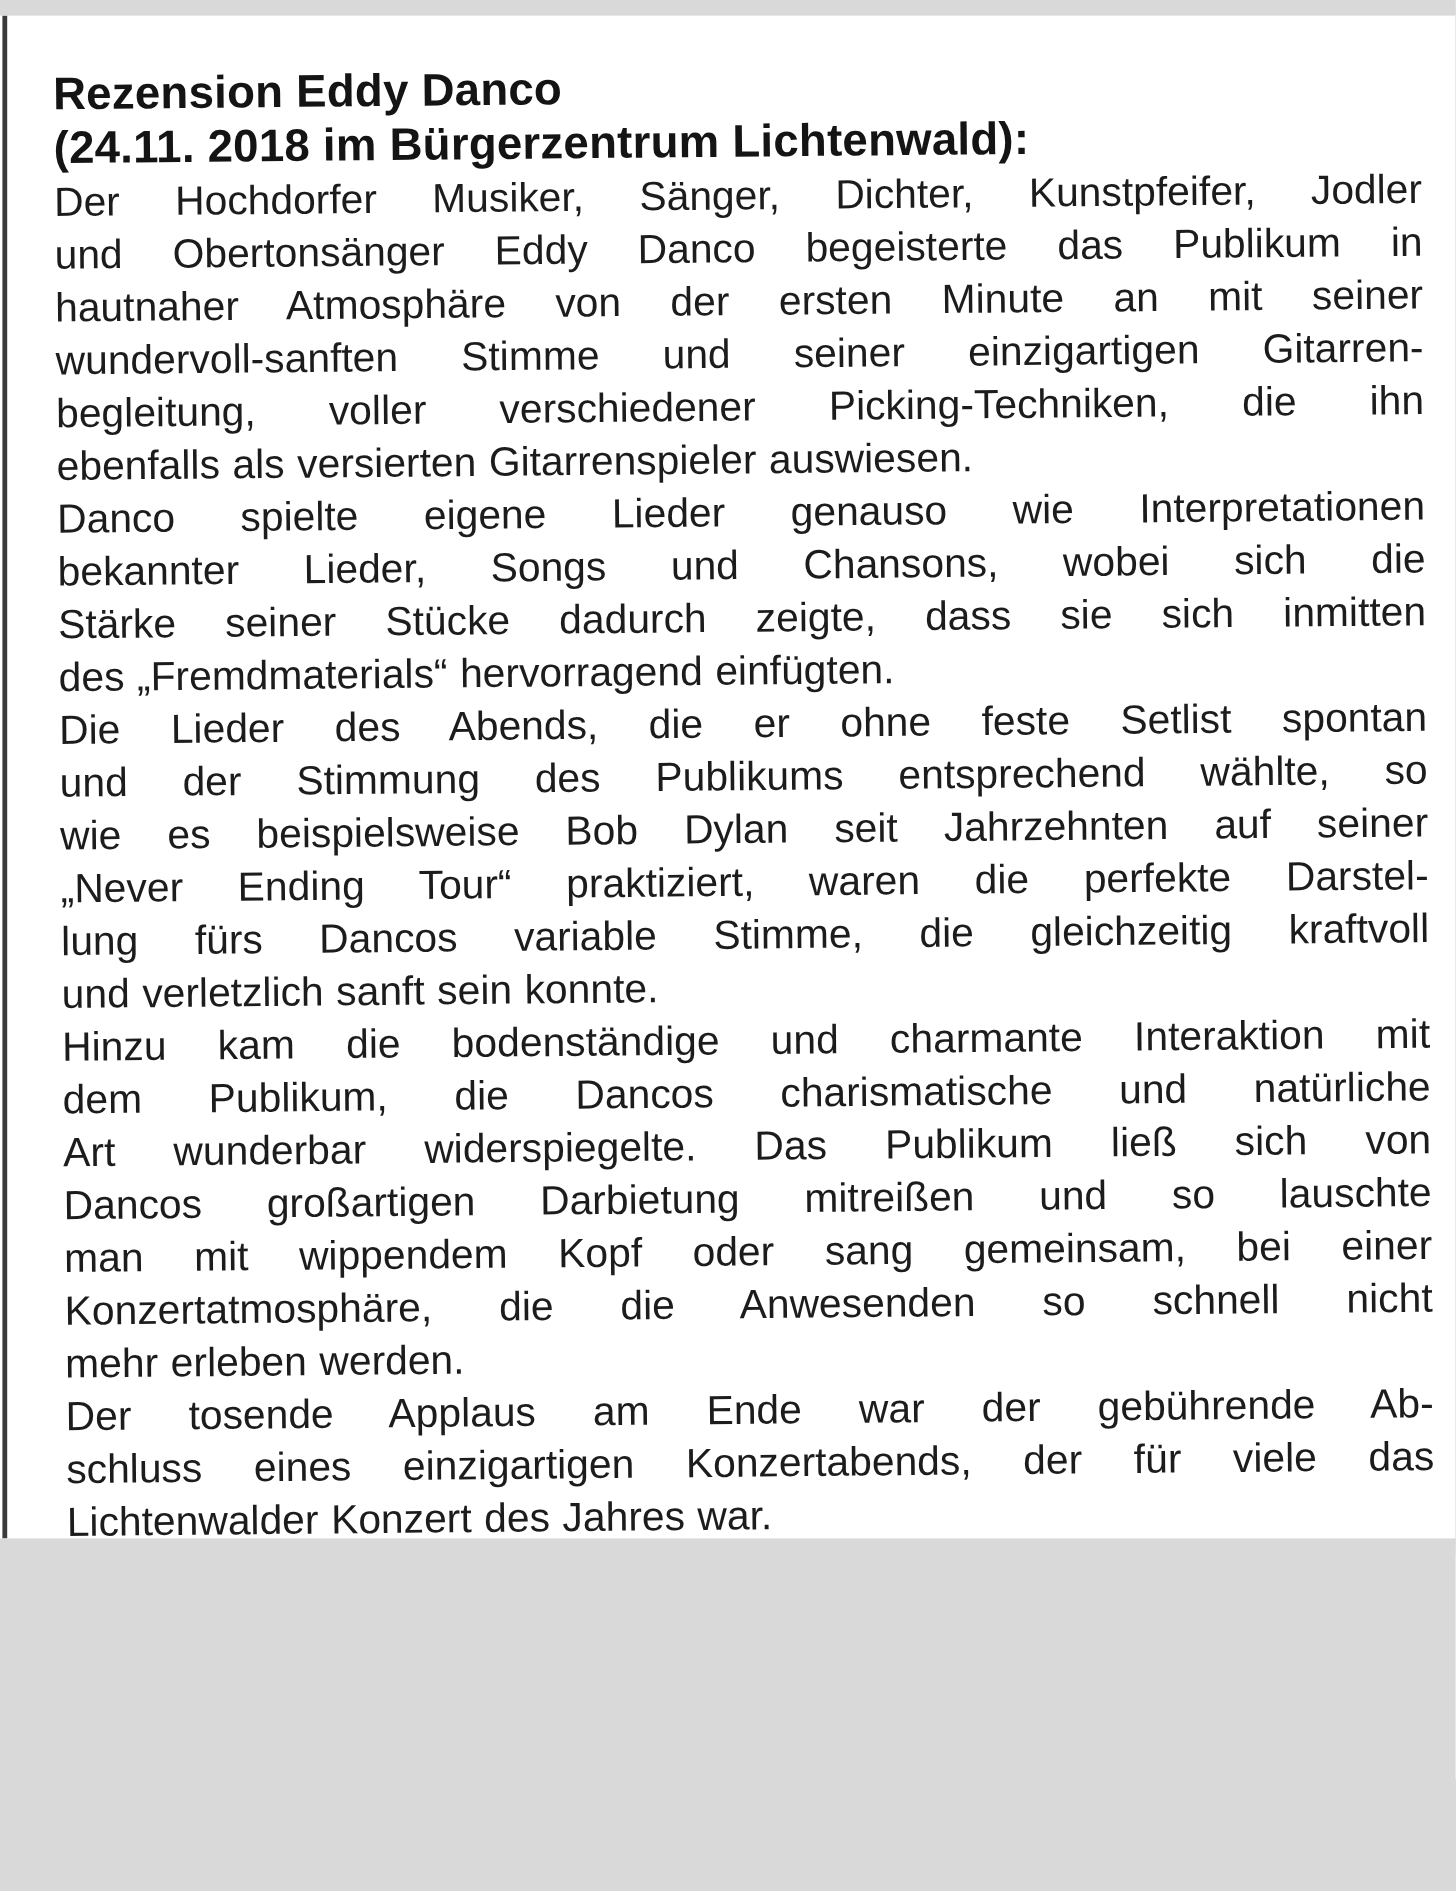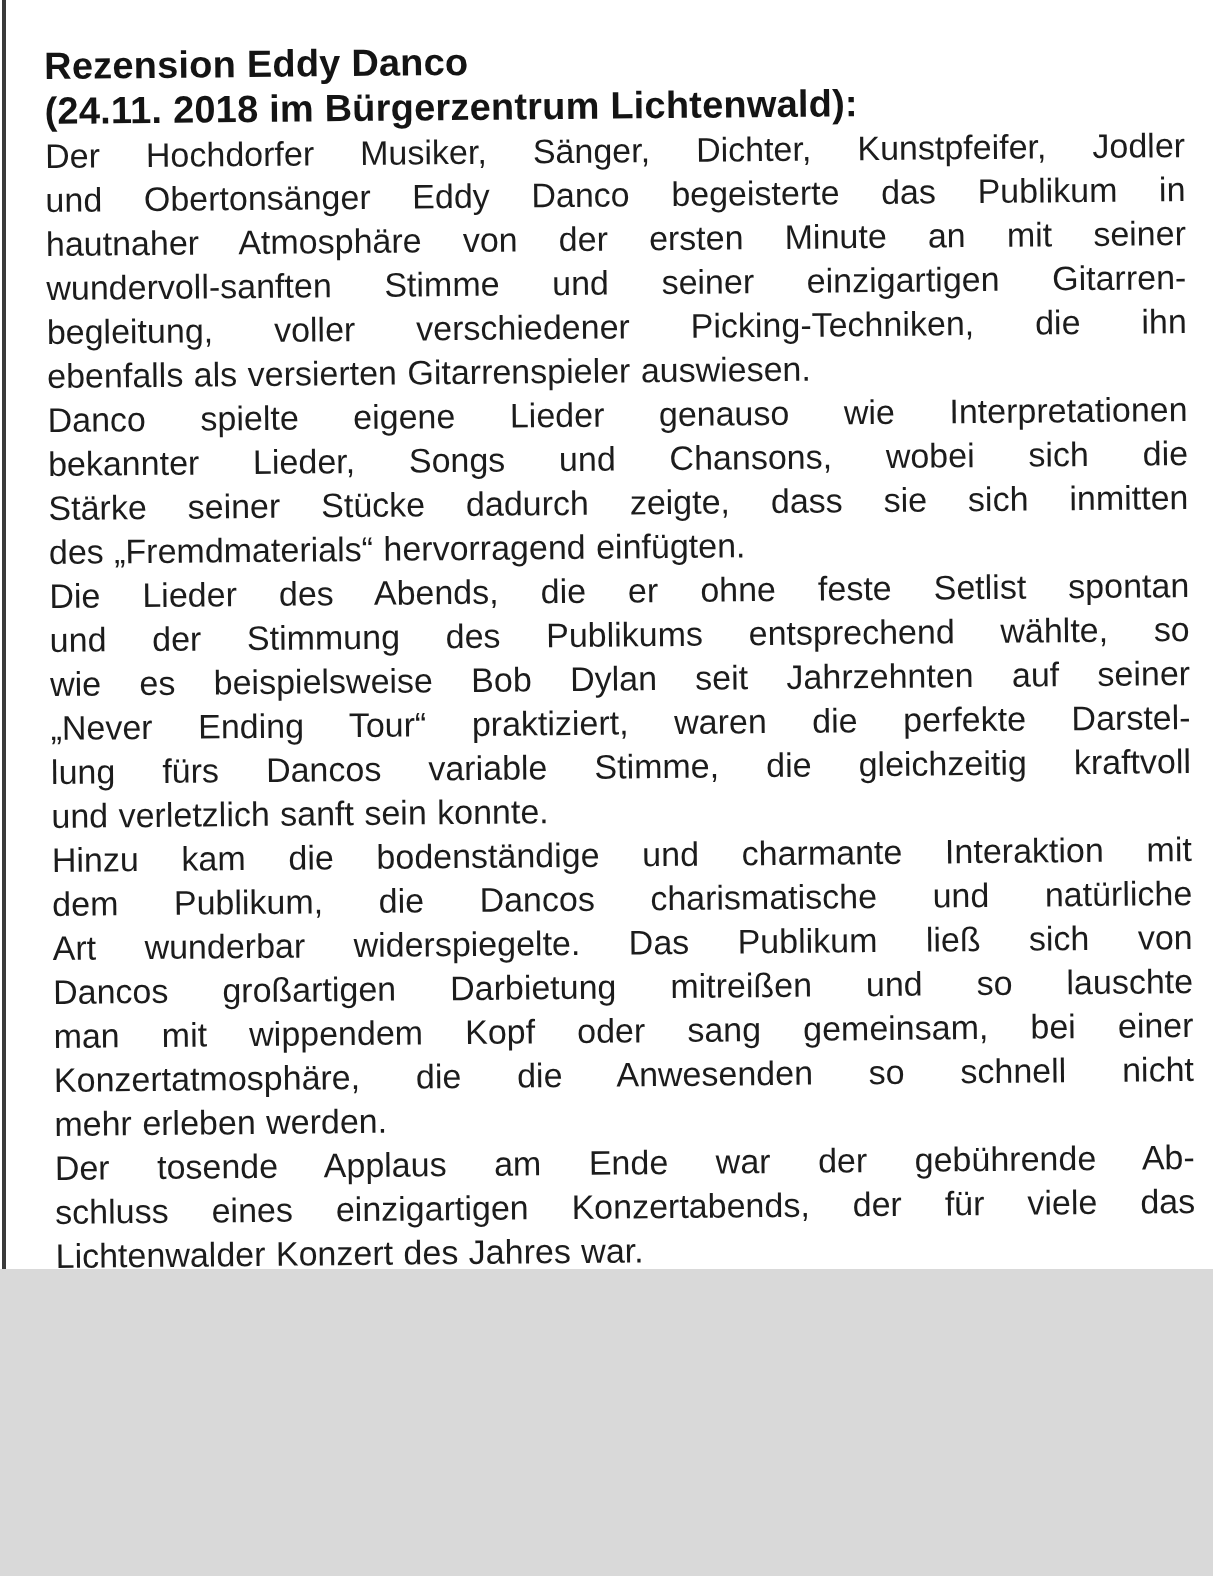--- a/index.html
+++ b/index.html
@@ -3,21 +3,21 @@
 <meta charset="utf-8">
 <style>
   html,body{margin:0;padding:0;background:#d9d9d9;}
   .page{
     position:relative;
     width:1213px;height:1269px;
     background:#ffffff;
     overflow:hidden;
     font-family:"Liberation Sans", sans-serif;
     color:#1a1a1a;
-    margin:0 auto;
+    margin:13px auto;
   }
   
   .scan-line{
     position:absolute;left:2px;top:0;width:4px;height:100%;
     background:#3a3a3a;
   }
   
   .article{
     position:absolute;left:44px;top:44px;width:1140px;
     transform:rotate(-0.55deg);

